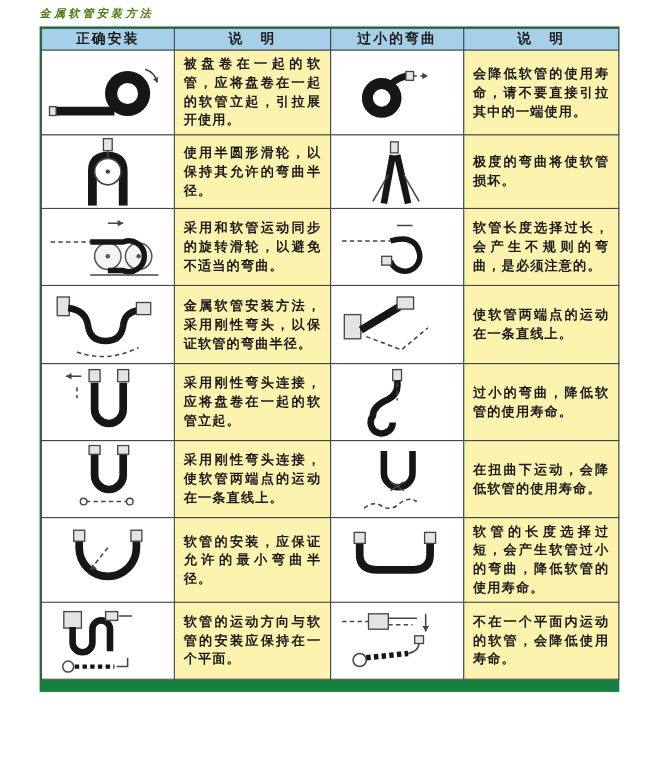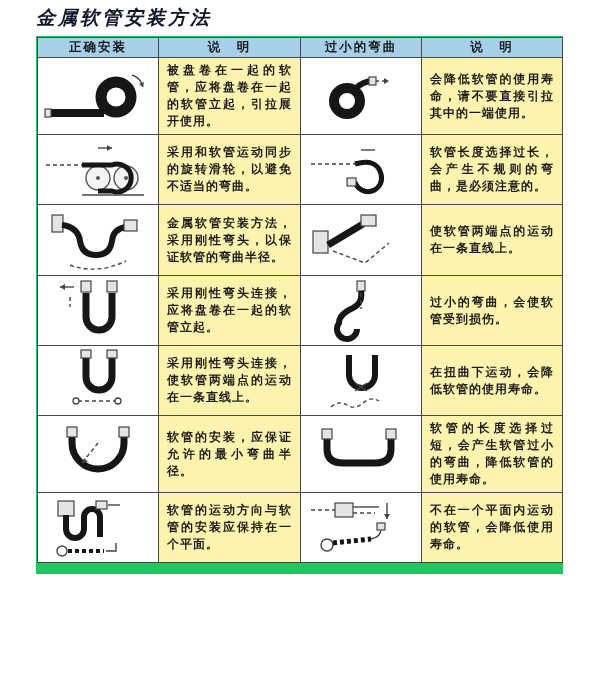--- a/index.html
+++ b/index.html
@@ -5,25 +5,25 @@
   html,body{margin:0;padding:0;}
   body{
     width:600px;height:698px;background:#ffffff;
     font-family:"DejaVu Sans","Liberation Sans",sans-serif;
     color:#111;
   }
   .page{padding:3px 0 0 36px;}
   .doc-title{
     font-family:"DejaVu Serif","Liberation Serif",serif;
     font-style:italic;font-weight:bold;
-    font-size:19px;letter-spacing:3px;
-    margin:2px 0 5px 0;color:#0f172a;
+    font-size:10px;letter-spacing:3px;
+    margin:2px 0 5px 0;color:#4d7c0f;
   }
   .sheet{
-    width:527px;background:#22c55e;
+    width:527px;background:#15803d;
     padding:1px 1px 11px 1px;box-sizing:border-box;
   }
   table.install{
     border-collapse:collapse;width:525px;table-layout:fixed;
   }
   table.install th, table.install td{
     border:1px solid #474747;
     box-sizing:border-box;
   }
   th.hdr{
@@ -85,20 +85,42 @@
             <circle cx="42" cy="38" r="13" class="hose" stroke-width="10"></circle>
             <path d="M50 26 q8 -8 18 -8" class="hose" stroke-width="6"></path>
             <line x1="70" y1="18" x2="84" y2="18" class="thin dash"></line>
             <path d="M84 18 l-5 -3 v6 z" fill="#444"></path>
             <rect x="64" y="14" width="7" height="8" class="fit"></rect>
           </svg>
         </td>
         <td class="desc">会降低软管的使用寿命，请不要直接引拉其中的一端使用。</td>
       </tr>
 
+      <tr style="height:67px">
+        <td class="img">
+          <svg width="112" height="62" viewBox="0 0 112 62">
+            <path d="M42 62 L42 30 Q42 17 56 17 Q70 17 70 30 L70 62" class="hose" stroke-width="8"></path>
+            <circle cx="56" cy="31" r="12" fill="#fff" stroke="#444" stroke-width="1.5"></circle>
+            <circle cx="56" cy="31" r="2" fill="#444"></circle>
+            <rect x="52" y="1" width="8" height="11" class="fit"></rect>
+            <line x1="56" y1="12" x2="56" y2="18" class="thin"></line>
+          </svg>
+        </td>
+        <td class="desc">使用半圆形滑轮，以保持其允许的弯曲半径。</td>
+        <td class="img">
+          <svg width="112" height="62" viewBox="0 0 112 62">
+            <path d="M44 60 L52 16" class="hose" stroke-width="6"></path>
+            <path d="M66 60 L56 16" class="hose" stroke-width="6"></path>
+            <rect x="50" y="4" width="7" height="10" class="fit"></rect>
+            <line x1="34" y1="58" x2="48" y2="34" class="thin"></line>
+            <line x1="76" y1="58" x2="62" y2="34" class="thin"></line>
+          </svg>
+        </td>
+        <td class="desc">极度的弯曲将使软管损坏。</td>
+      </tr>
 
       <tr style="height:70px">
         <td class="img">
           <svg width="112" height="64" viewBox="0 0 112 64">
             <line x1="4" y1="27" x2="40" y2="27" class="thin dash"></line>
             <circle cx="56" cy="40" r="12" fill="#f4f4f4" stroke="#555" stroke-width="1.4"></circle>
             <circle cx="84" cy="40" r="12" fill="#f4f4f4" stroke="#555" stroke-width="1.4"></circle>
             <circle cx="56" cy="40" r="2" fill="#555"></circle>
             <circle cx="84" cy="40" r="2" fill="#555"></circle>
             <path d="M40 27 H70 A14 14 0 1 1 70 53 H56" class="hose" stroke-width="5"></path>
@@ -152,21 +174,21 @@
           </svg>
         </td>
         <td class="desc">采用刚性弯头连接，应将盘卷在一起的软管立起。</td>
         <td class="img">
           <svg width="112" height="64" viewBox="0 0 112 64">
             <rect x="52" y="2" width="8" height="10" class="fit"></rect>
             <path d="M56 12 Q58 24 48 29 Q34 35 34 44 A10 10 0 1 0 52 50" class="hose" stroke-width="6"></path>
             <line x1="56" y1="14" x2="56" y2="30" class="thin dash"></line>
           </svg>
         </td>
-        <td class="desc">过小的弯曲，会使软管受到损伤。</td>
+        <td class="desc">过小的弯曲，降低软管的使用寿命。</td>
       </tr>
 
       <tr style="height:70px">
         <td class="img">
           <svg width="112" height="64" viewBox="0 0 112 64">
             <path d="M44 8 V28 A13 13 0 0 0 70 28 V8" class="hose" stroke-width="7"></path>
             <rect x="39" y="1" width="10" height="8" class="fit"></rect>
             <rect x="65" y="1" width="10" height="8" class="fit"></rect>
             <line x1="36" y1="52" x2="74" y2="52" class="thin dash"></line>
             <circle cx="34" cy="52" r="3" fill="#fff" stroke="#444" stroke-width="1.3"></circle>

